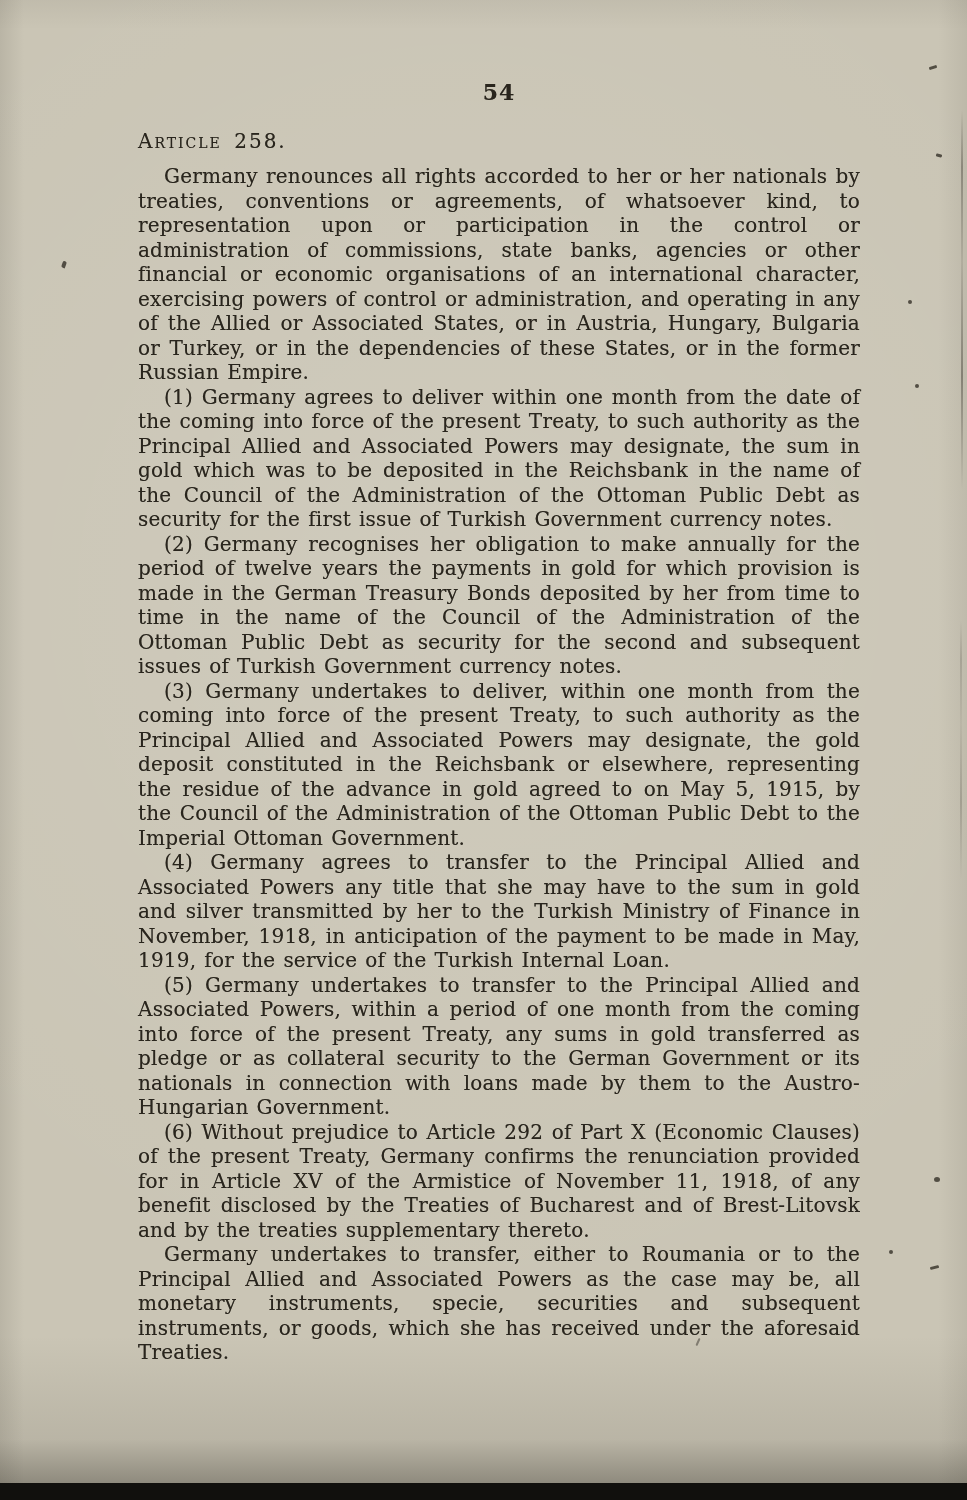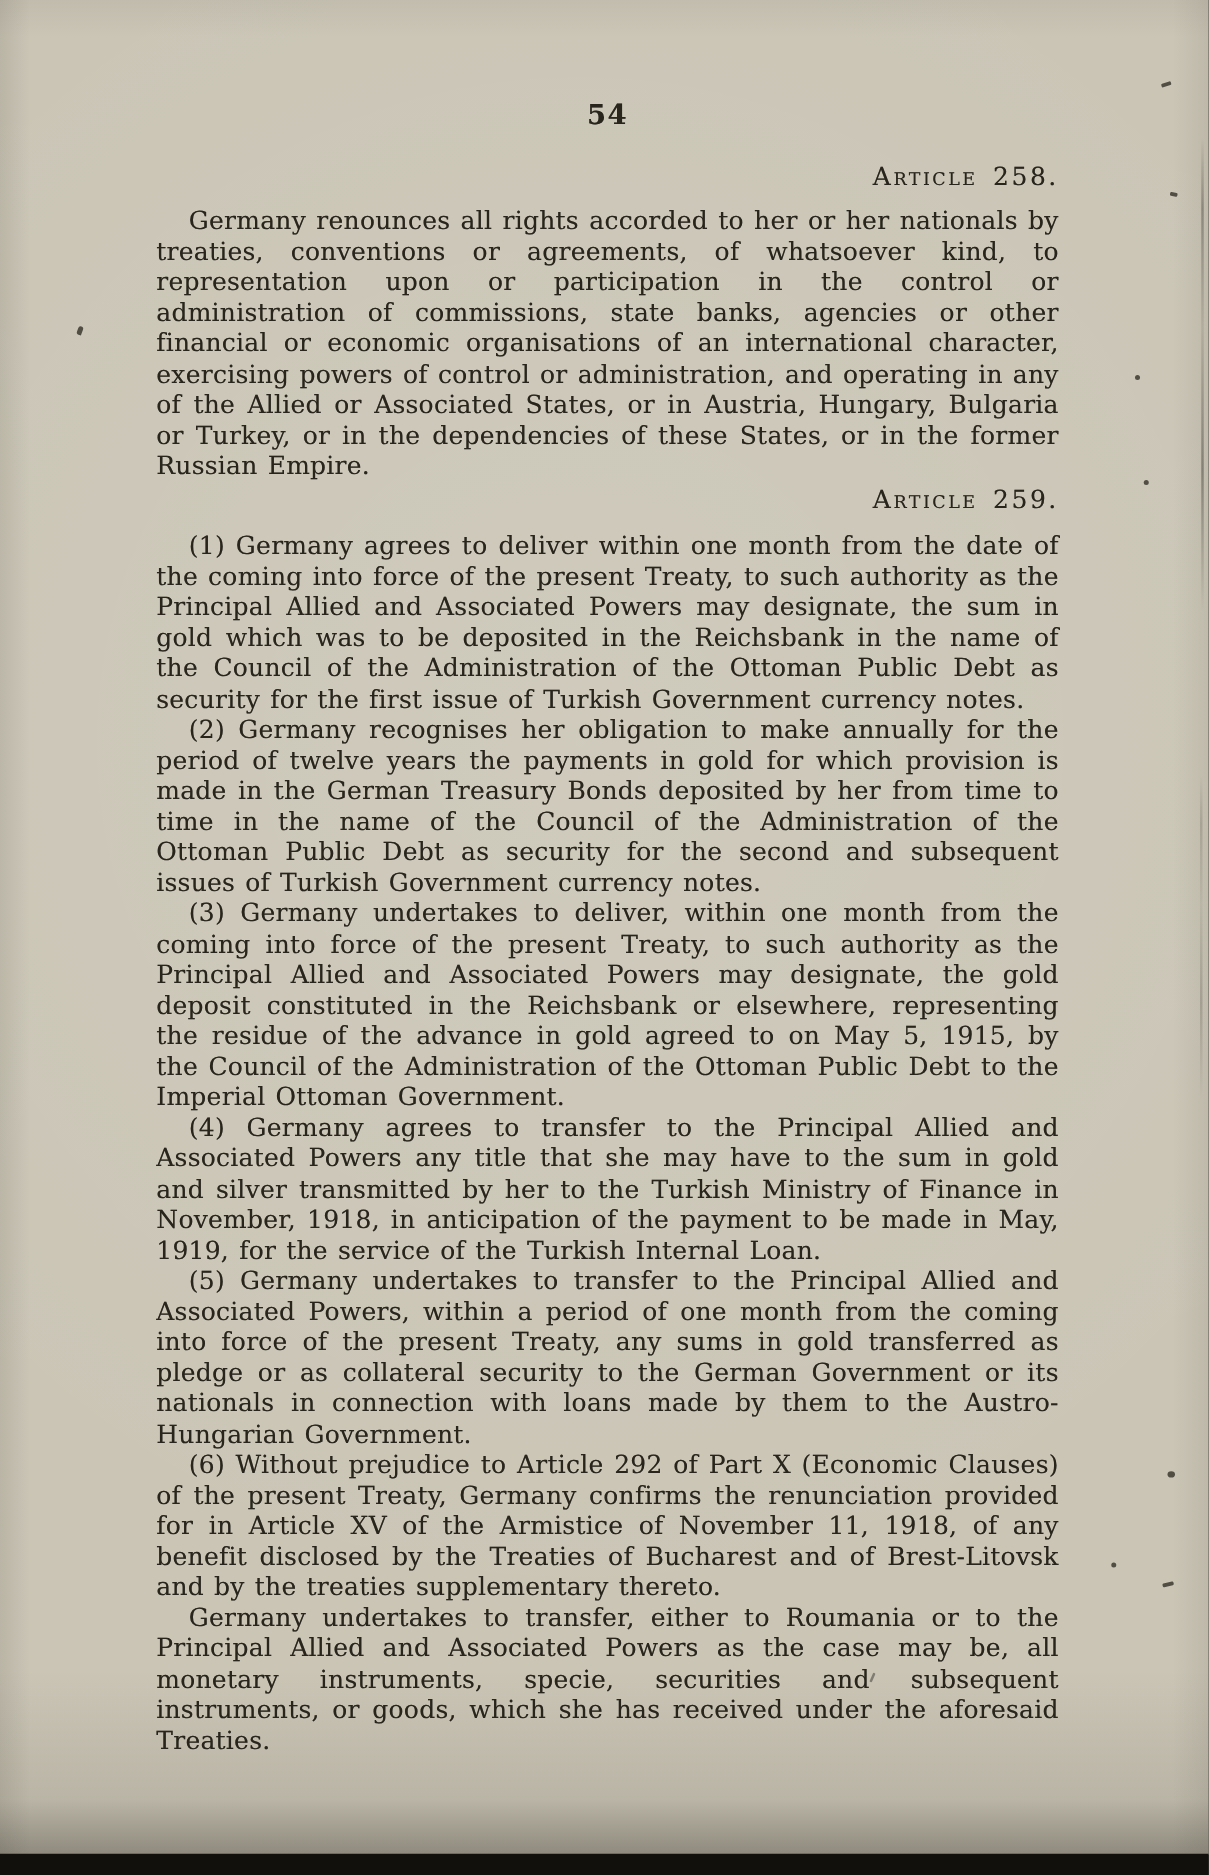--- a/index.html
+++ b/index.html
@@ -22,42 +22,42 @@
     background-image:
       radial-gradient(ellipse 120% 80% at 48% 40%, rgba(255,255,255,0.10) 0%, rgba(255,255,255,0.0) 62%),
       linear-gradient(to right, rgba(40,36,28,0.10) 0%, rgba(40,36,28,0.0) 2.5%, rgba(40,36,28,0.0) 97%, rgba(40,36,28,0.08) 100%),
       linear-gradient(to bottom, rgba(40,36,28,0.06) 0%, rgba(40,36,28,0.0) 2%, rgba(40,36,28,0.0) 90%, rgba(40,36,28,0.10) 97%, rgba(30,27,20,0.35) 100%);
     color: #29251d;
   }
 
   
   .text-block {
     position: absolute;
-    left: 125px;
+    left: 138px;
     top: 80px;
     width: 722px;
     font-size: 20px;
     line-height: 24.5px;
     text-align: justify;
     letter-spacing: 0.2px;
     word-spacing: 1.5px;
     color: #29251d;
     text-shadow: 0 0 0.5px rgba(41,37,29,0.45);
   }
 
   .page-number {
     text-align: center;
     font-weight: bold;
     font-size: 22px;
     letter-spacing: 1px;
     margin: 0 0 24px 0;
   }
 
   .article-heading {
-    text-align: right;
+    text-align: left;
     font-size: 20px;
     font-weight: normal;
     font-variant: small-caps;
     letter-spacing: 2px;
     word-spacing: 4px;
     margin: 0 0 11px 0;
   }
   .article-heading.second {
     margin-top: 2px;
     margin-bottom: 13px;
@@ -95,21 +95,20 @@
 <div class="paper">
 
   <div class="text-block">
 
     <div class="page-number">54</div>
 
     <h2 class="article-heading">Article 258.</h2>
 
     <p class="body-par">Germany renounces all rights accorded to her or her nationals by treaties, conventions or agreements, of whatsoever kind, to representation upon or participation in the control or administration of commissions, state banks, agencies or other financial or economic organisations of an international character, exercising powers of control or administration, and operating in any of the Allied or Associated States, or in Austria, Hungary, Bulgaria or Turkey, or in the dependencies of these States, or in the former Russian Empire.</p>
 
-    <h2 class="article-heading second">Article 259.</h2>
 
     <p class="body-par">(1) Germany agrees to deliver within one month from the date of the coming into force of the present Treaty, to such authority as the Principal Allied and Associated Powers may designate, the sum in gold which was to be deposited in the Reichsbank in the name of the Council of the Administration of the Ottoman Public Debt as security for the first issue of Turkish Government currency notes.</p>
 
     <p class="body-par">(2) Germany recognises her obligation to make annually for the period of twelve years the payments in gold for which provision is made in the German Treasury Bonds deposited by her from time to time in the name of the Council of the Administration of the Ottoman Public Debt as security for the second and subsequent issues of Turkish Government currency notes.</p>
 
     <p class="body-par">(3) Germany undertakes to deliver, within one month from the coming into force of the present Treaty, to such authority as the Principal Allied and Associated Powers may designate, the gold deposit constituted in the Reichsbank or elsewhere, representing the residue of the advance in gold agreed to on May 5, 1915, by the Council of the Administration of the Ottoman Public Debt to the Imperial Ottoman Government.</p>
 
     <p class="body-par">(4) Germany agrees to transfer to the Principal Allied and Associated Powers any title that she may have to the sum in gold and silver transmitted by her to the Turkish Ministry of Finance in November, 1918, in anticipation of the payment to be made in May, 1919, for the service of the Turkish Internal Loan.</p>
 
     <p class="body-par">(5) Germany undertakes to transfer to the Principal Allied and Associated Powers, within a period of one month from the coming into force of the present Treaty, any sums in gold transferred as pledge or as collateral security to the German Government or its nationals in connection with loans made by them to the Austro-Hungarian Government.</p>

